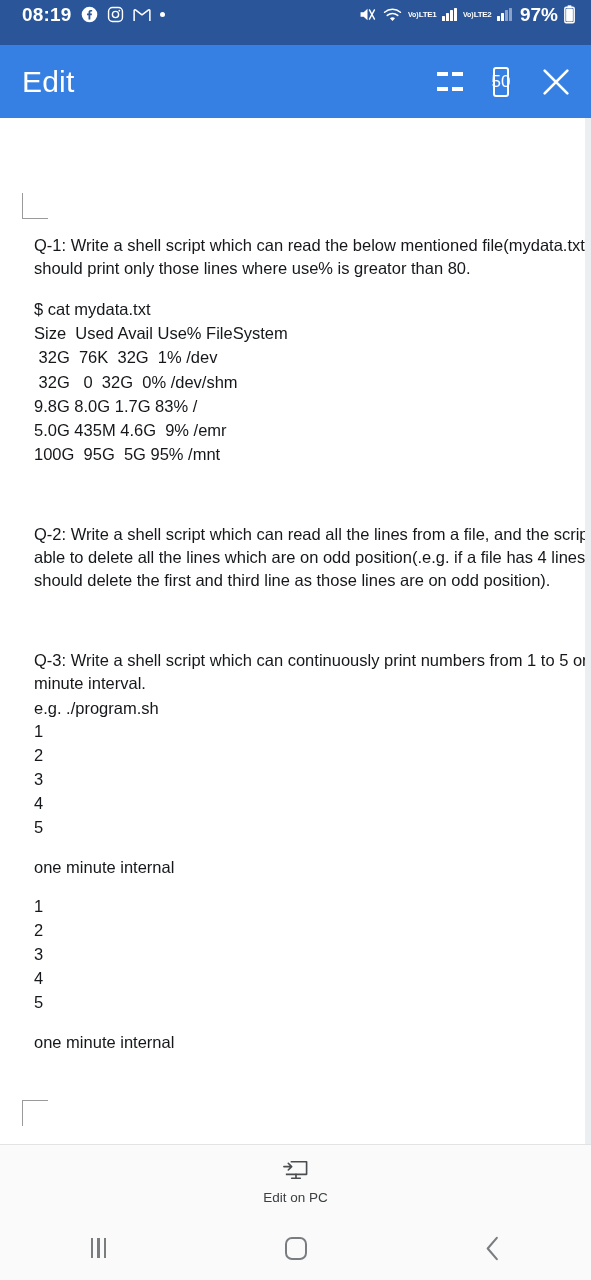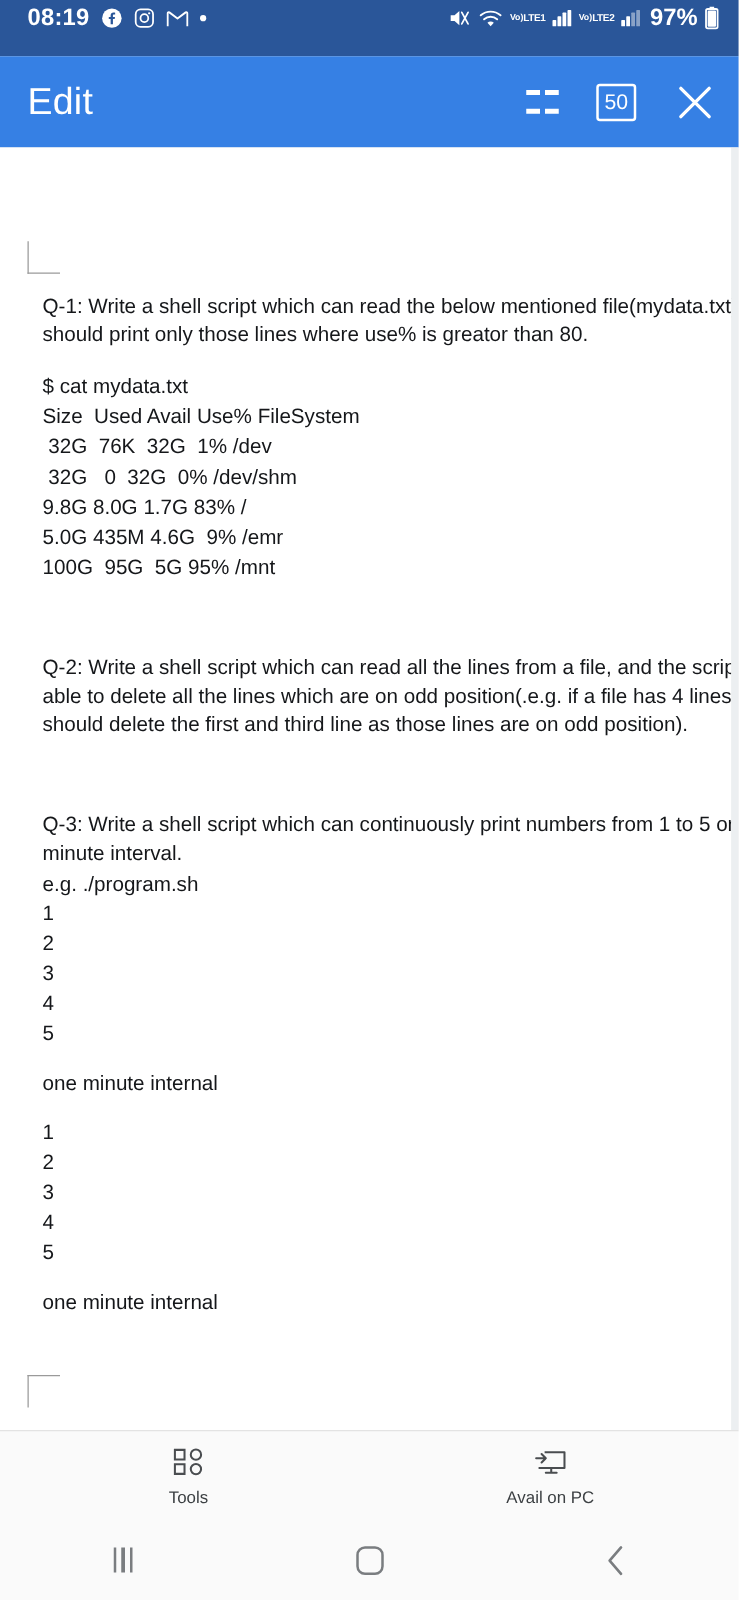--- a/index.html
+++ b/index.html
@@ -34,21 +34,21 @@
     height:73px; background:#3680e4; color:#ffffff;
     display:flex; align-items:center; justify-content:space-between;
     padding:0 18px 0 22px; flex:0 0 73px;
   }
   .app-title { font-size:30px; font-weight:400; letter-spacing:0.2px; }
   .app-actions { display:flex; align-items:center; gap:30px; }
   .act { display:flex; align-items:center; justify-content:center; cursor:pointer; }
   .grid-ico { display:grid; grid-template-columns:repeat(2,11px); grid-template-rows:repeat(2,11px); gap:4px; }
   .grid-ico span { border:2px solid #fff; display:block; }
   .count-ico {
-    width:32px; height:30px; border:2px solid #fff; border-radius:3px;
+    width:16px; height:30px; border:2px solid #fff; border-radius:3px;
     display:flex; align-items:center; justify-content:center;
     font-size:17px; font-weight:500;
   }
 
   
   .doc-wrap { flex:1 1 auto; position:relative; background:#f1f1f1; overflow:hidden; }
   .page {
     position:absolute; top:0; left:0; width:585px; height:100%;
     background:#ffffff; overflow:hidden;
   }
@@ -226,43 +226,32 @@
 
         <div class="blank"></div>
         <div class="para">one minute internal</div>
       </div>
     </div>
     <div class="page-edge"></div>
   </div>
 
   <div class="toolbar">
 
-    <div class="tb-item">
-      <span class="tb-ico">
-        <svg width="25" height="25" viewBox="0 0 26 26">
-          <path d="M2 3h8v8H2z" fill="none" stroke="#4a4d50" stroke-width="1.7"></path>
-          <circle cx="19.5" cy="7" r="4.3" fill="none" stroke="#4a4d50" stroke-width="1.7"></circle>
-          <path d="M2 15h8v8H2z" fill="none" stroke="#4a4d50" stroke-width="1.7"></path>
-          <circle cx="19.5" cy="19" r="4.3" fill="none" stroke="#4a4d50" stroke-width="1.7"></circle>
-        </svg>
-      </span>
-      <span class="tb-label">Tools</span>
-    </div>
 
 
 
     <div class="tb-item">
       <span class="tb-ico">
         <svg width="27" height="24" viewBox="0 0 28 24">
           <path d="M9 3.5h16.5v13H4" fill="none" stroke="#4a4d50" stroke-width="1.7" stroke-linejoin="round"></path>
           <path d="M14.5 16.5v3.5M10 20.5h9" fill="none" stroke="#4a4d50" stroke-width="1.7" stroke-linecap="round"></path>
           <path d="M2 8.5h8M6.5 5l3.5 3.5L6.5 12" fill="none" stroke="#4a4d50" stroke-width="1.7" stroke-linecap="round" stroke-linejoin="round"></path>
         </svg>
       </span>
-      <span class="tb-label">Avail on PC</span>
+      <span class="tb-label">Edit on PC</span>
     </div>
 
   </div>
 
   <div class="nav-bar">
     <div class="nav-btn">
       <span class="recents">
           <i></i>
           <i></i>
           <i></i>

